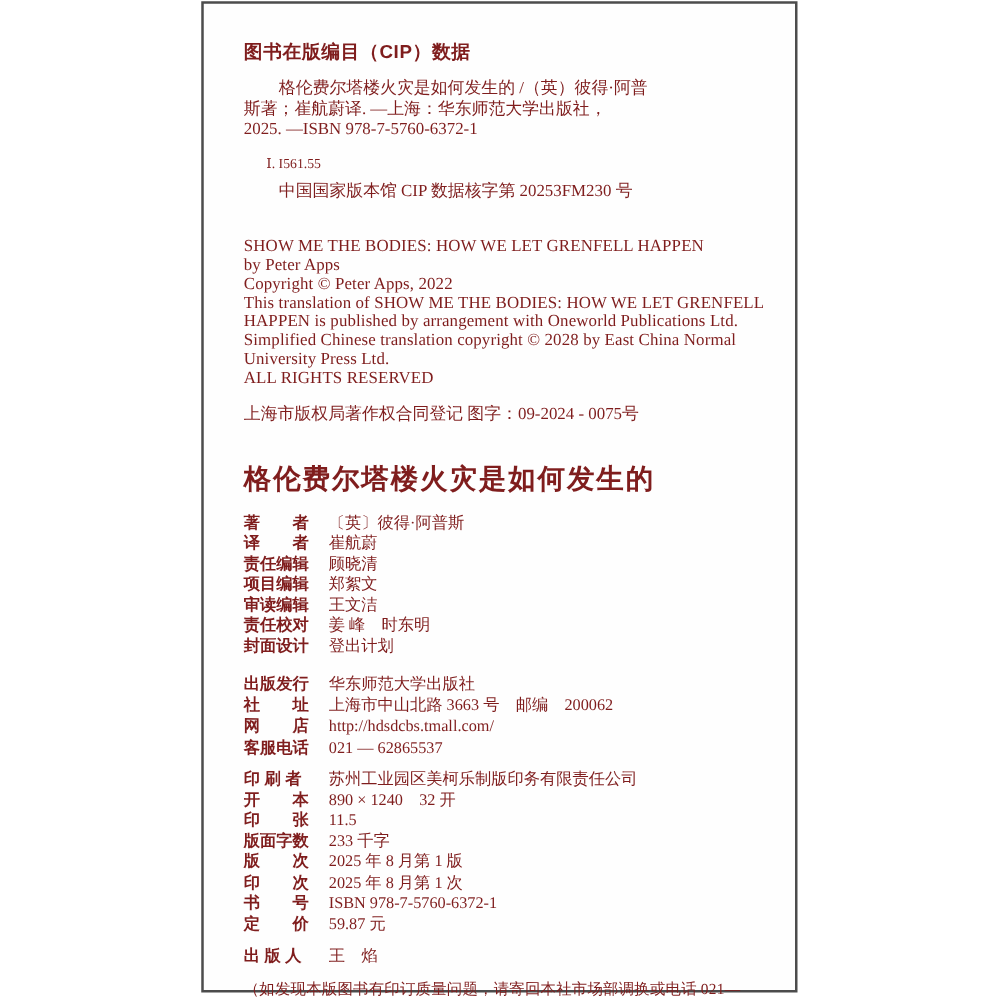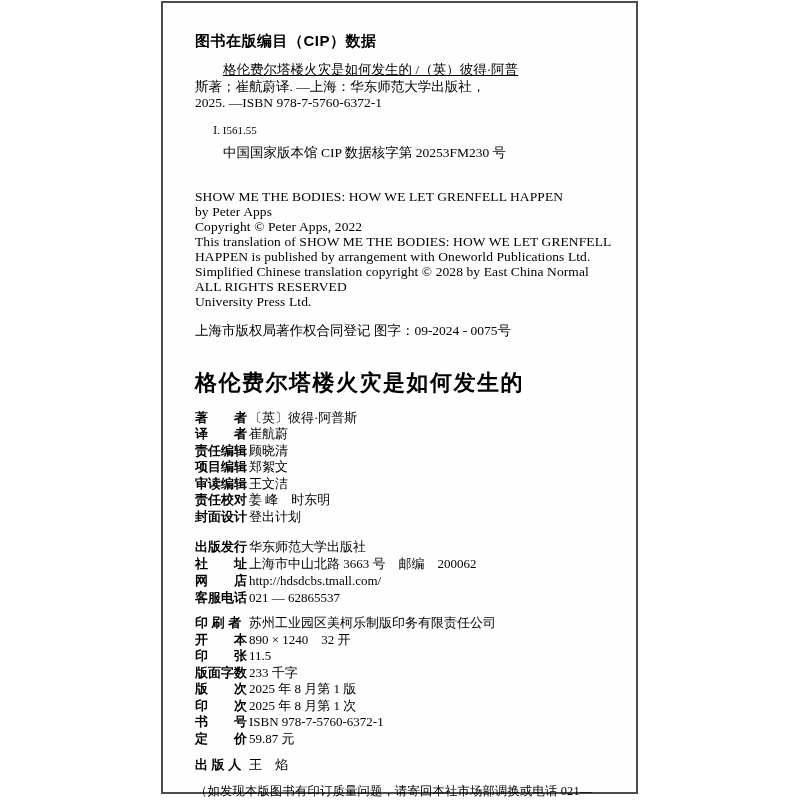--- a/index.html
+++ b/index.html
@@ -2,21 +2,21 @@
 <html><head>
 <meta charset="utf-8">
 <style>
   html, body { margin: 0; padding: 0; background: #ffffff; }
   .canvas {
     position: relative;
     width: 660px;
     height: 800px;
     background: #ffffff;
     font-family: "Liberation Serif", "DejaVu Serif", serif;
-    color: #000000;
+    color: #7f1d1d;
     overflow: hidden;
   }
   .page {
     position: absolute;
     left: 161px;
     top: 1px;
     width: 477px;
     height: 793px;
     box-sizing: border-box;
     border: 2px solid #4c4c4c;
@@ -25,41 +25,42 @@
   }
   .heiti {
     font-family: "Liberation Sans", "DejaVu Sans", sans-serif;
     font-weight: bold;
   }
   .cip-header {
     font-size: 15px;
     letter-spacing: 0.5px;
   }
   .cip-para { margin-top: 11px; font-size: 13.5px; line-height: 16.5px; }
-  .cip-para .l1 { padding-left: 28px; text-decoration: underline; }
+  .cip-para .l1 { padding-left: 28px; }
   .cip-class { margin-top: 12px; font-size: 11px; padding-left: 18px; }
   .cip-record { margin-top: 7px; font-size: 13.5px; padding-left: 28px; }
   .en-block {
     margin-top: 27px;
     font-size: 13.5px;
     line-height: 15px;
     letter-spacing: 0.1px;
   }
   .registration { margin-top: 13px; font-size: 13.5px; }
   .book-title {
     margin: 30px 0 0 0;
     font-size: 22px;
     letter-spacing: 1.5px;
     line-height: 26px;
   }
   .rows { margin-top: 14px; }
   .row { display: flex; font-size: 13px; line-height: 16.5px; }
   .rows-loose .row { line-height: 17px; }
   .row .lab {
     flex: 0 0 54px;
+    margin-right: 14px;
     white-space: pre;
     font-size: 13px;
   }
   .row .val { white-space: pre; }
   .pub-block { margin-top: 13px; }
   .print-block { margin-top: 9px; }
   .publisher-row { margin-top: 10px; }
   .note {
     margin-top: 9px;
     font-size: 12.3px;
@@ -83,22 +84,22 @@
     <div class="cip-class">Ⅰ. I561.55</div>
     <div class="cip-record">中国国家版本馆 CIP 数据核字第 20253FM230 号</div>
 
     <div class="en-block">
       <div>SHOW ME THE BODIES: HOW WE LET GRENFELL HAPPEN</div>
       <div>by Peter Apps</div>
       <div>Copyright © Peter Apps, 2022</div>
       <div>This translation of SHOW ME THE BODIES: HOW WE LET GRENFELL</div>
       <div>HAPPEN is published by arrangement with Oneworld Publications Ltd.</div>
       <div>Simplified Chinese translation copyright © 2028 by East China Normal</div>
+      <div>University Press Ltd.</div>
       <div>ALL RIGHTS RESERVED</div>
-      <div>University Press Ltd.</div>
     </div>
 
     <div class="registration">上海市版权局著作权合同登记 图字：09-2024 - 0075号</div>
 
     <h1 class="book-title heiti">格伦费尔塔楼火灾是如何发生的</h1>
 
     <div class="rows credits">
       <div class="row">
         <span class="lab heiti">著　　者</span>
         <span class="val">〔英〕彼得·阿普斯</span>

